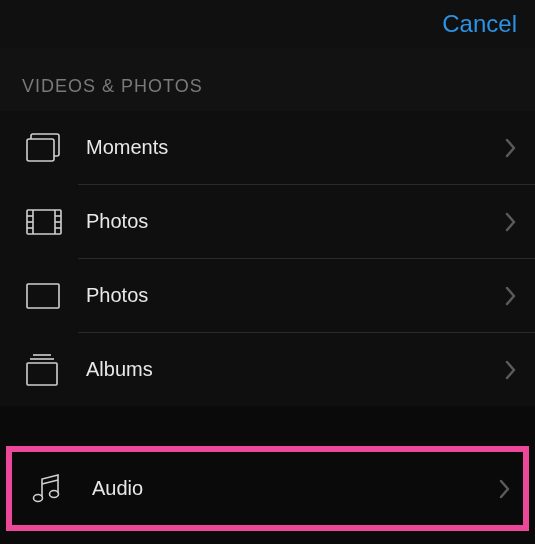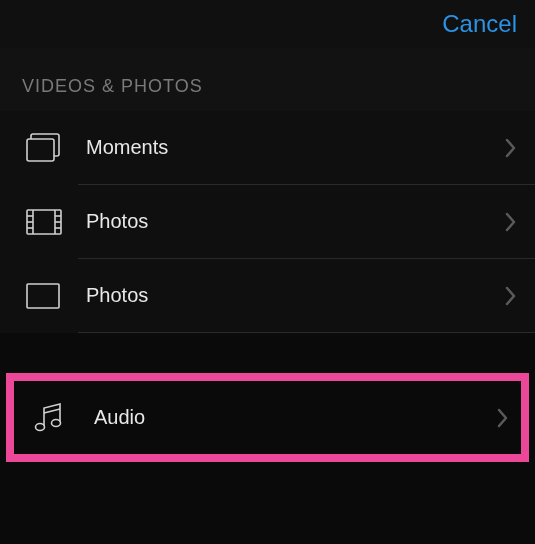--- a/index.html
+++ b/index.html
@@ -70,21 +70,21 @@
     .separator {
       height: 1px;
       background: #2a2a2a;
       margin-left: 78px;
     }
     .gap {
       height: 40px;
       background: #0a0a0a;
     }
     .highlighted-wrapper {
-      border: 8px solid #ec4899;
+      border: 6px solid #ec4899;
       margin: 0 6px;
     }
     .highlighted-wrapper .list-item {
       padding-left: 12px;
       padding-right: 12px;
       height: 73px;
     }
     svg {
       display: block;
     }
@@ -147,20 +147,35 @@
     </span>
     <span class="label">Photos</span>
     <span class="chevron">
       <svg width="12" height="20" viewBox="0 0 12 20" fill="none" stroke="#5a5a5a" stroke-width="2.5" stroke-linecap="round" stroke-linejoin="round">
         <path d="M2 2 L9 10 L2 18"></path>
       </svg>
     </span>
   </div>
   <div class="separator"></div>
 
+  <div class="list-item">
+    <span class="icon-cell">
+      <svg width="36" height="32" viewBox="0 0 36 32" fill="none" stroke="#d0d0d0" stroke-width="1.6">
+        <rect x="1" y="9" width="30" height="22" rx="1"></rect>
+        <line x1="4" y1="5" x2="28" y2="5"></line>
+        <line x1="7" y1="1" x2="25" y2="1"></line>
+      </svg>
+    </span>
+    <span class="label">Albums</span>
+    <span class="chevron">
+      <svg width="12" height="20" viewBox="0 0 12 20" fill="none" stroke="#5a5a5a" stroke-width="2.5" stroke-linecap="round" stroke-linejoin="round">
+        <path d="M2 2 L9 10 L2 18"></path>
+      </svg>
+    </span>
+  </div>
 
 </div>
 
 <div class="gap"></div>
 
 <div class="highlighted-wrapper">
   <div class="list-item">
     <span class="icon-cell">
       <svg width="30" height="32" viewBox="0 0 30 32" fill="none" stroke="#d0d0d0" stroke-width="1.6">
         <path d="M10 24 V6 L26 2 V20"></path>

